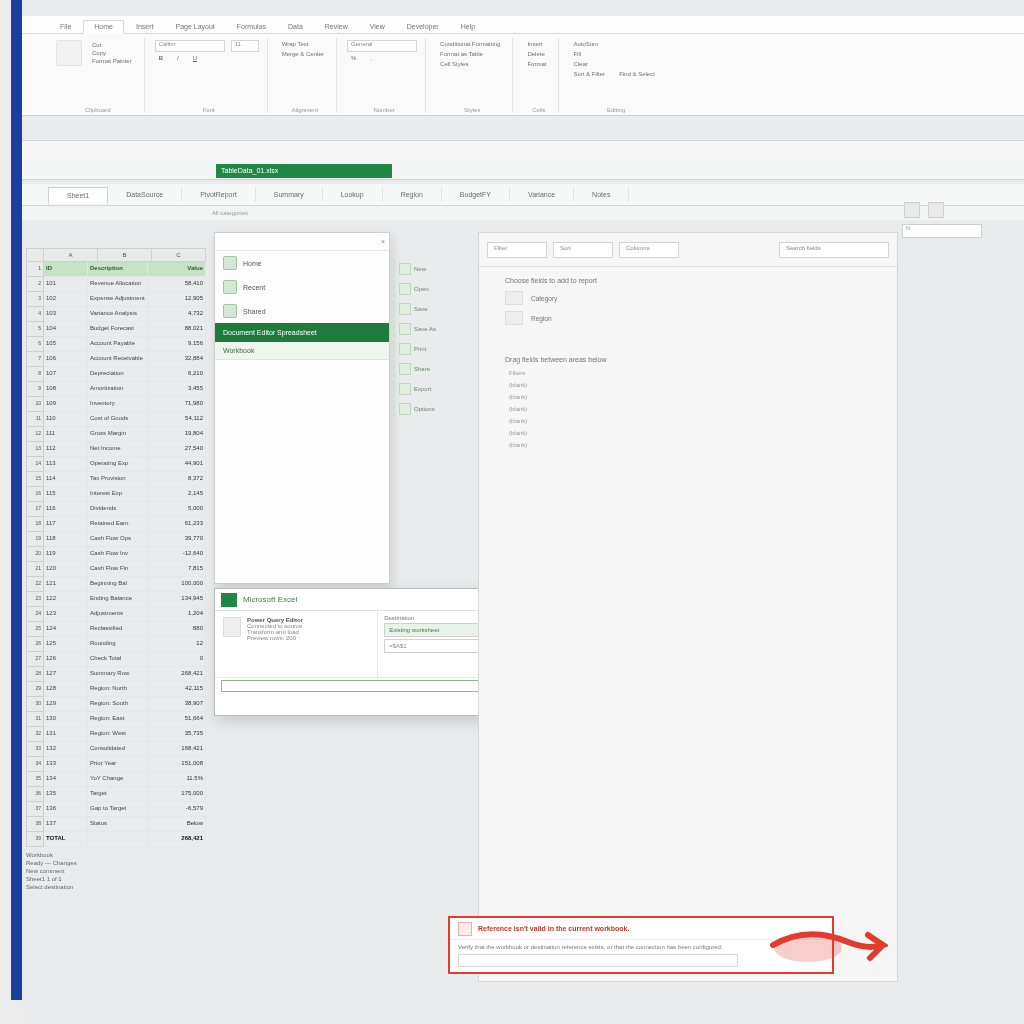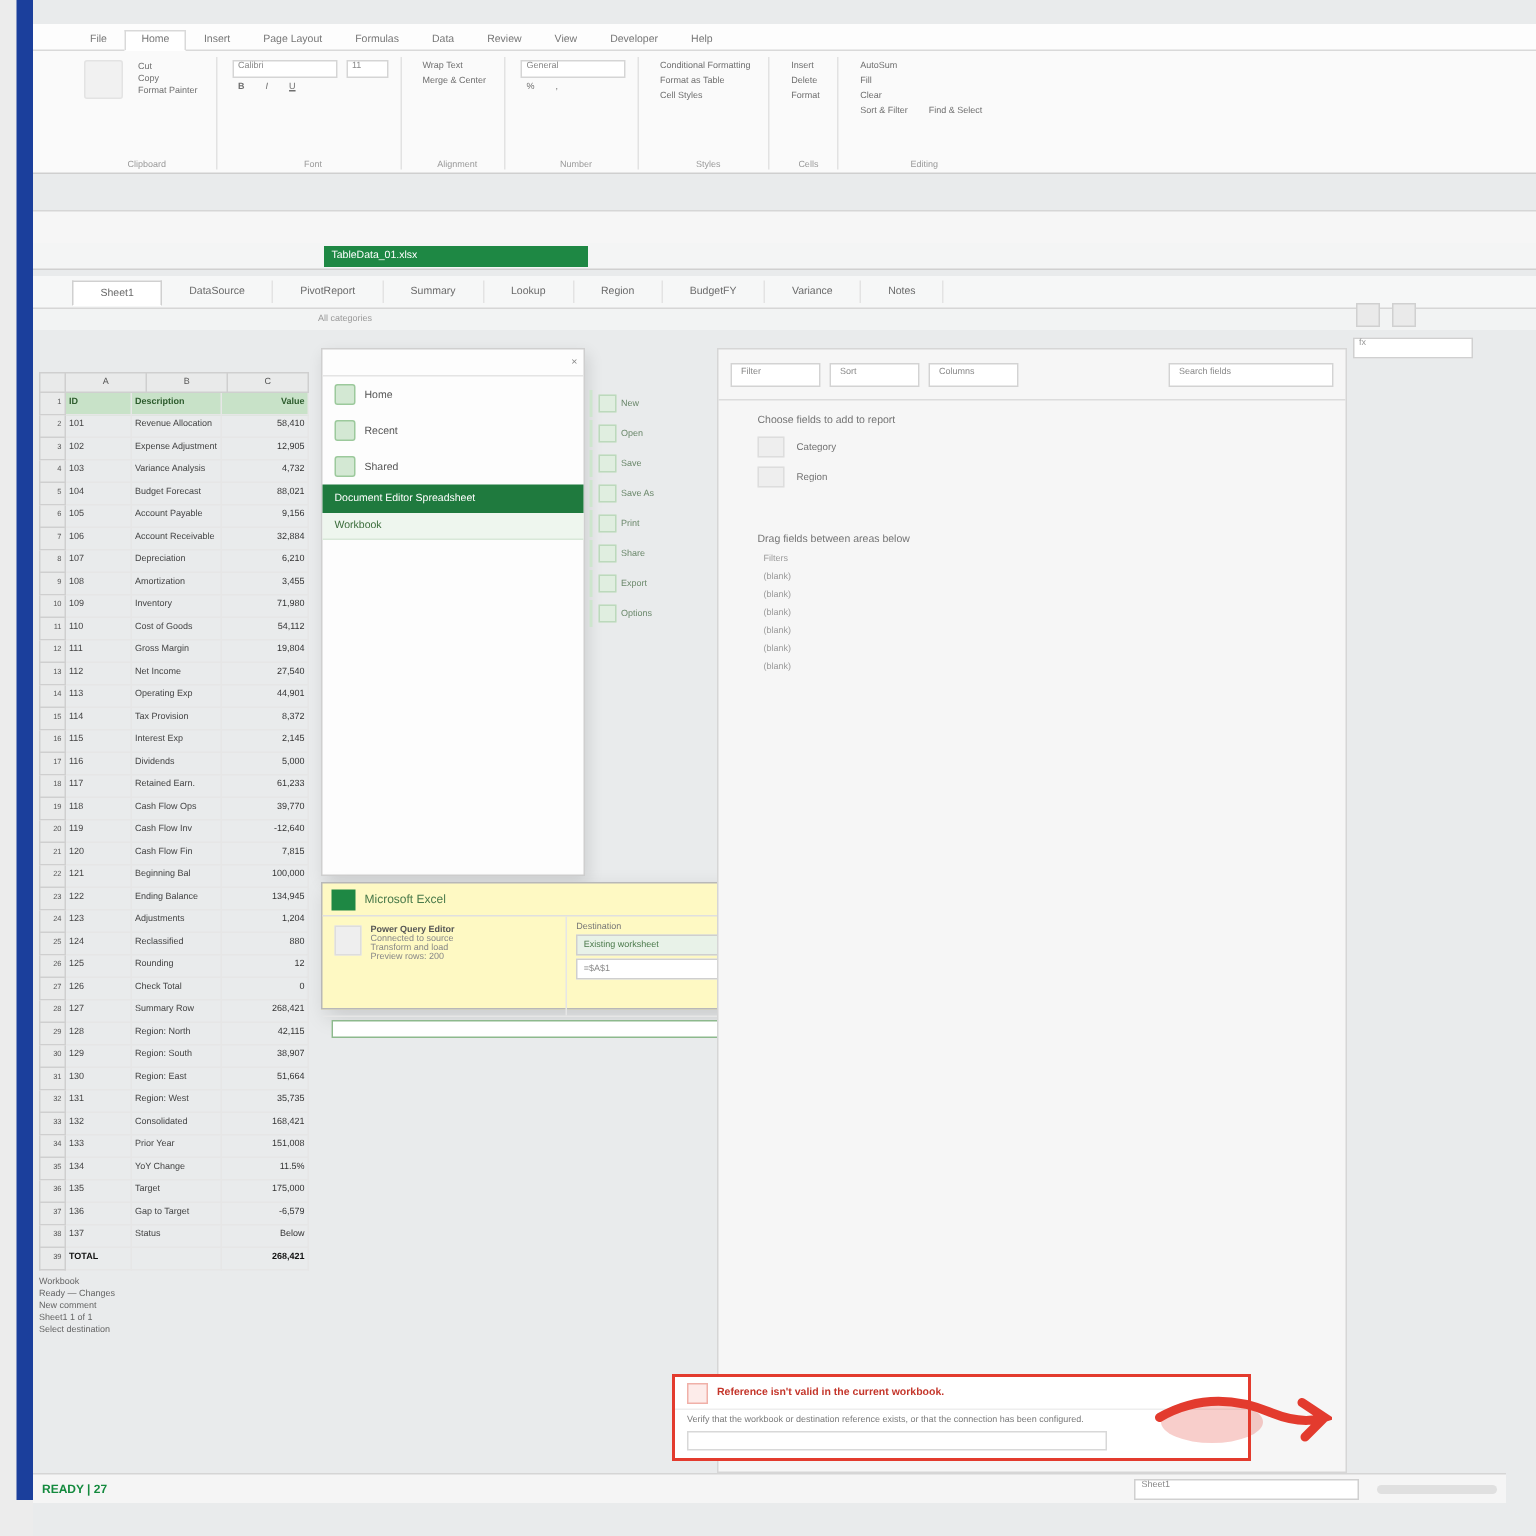--- a/index.html
+++ b/index.html
@@ -61,21 +61,21 @@
 .nav-entry .ico { width:14px; height:14px; background:#d3e8d3; border:1px solid #9cc99c; border-radius:2px;}
 .nav-banner { background:#1f7a3e; color:#fff; font-size:7px; padding:6px 8px;}
 .nav-sub { background:#eef6ee; color:#3c6e3c; font-size:7px; padding:5px 8px; border-bottom:1px solid #d8e8d8;}
 
 
 .rnav { position:absolute; left:393px; top:260px; width:75px;}
 .rnav .ritem { font-size:6px; color:#6b886b; padding:3px 4px; border-left:2px solid #cde5cd; margin-bottom:2px;}
 .rnav .ricon { width:12px; height:12px; background:#e0eee0; display:inline-block; vertical-align:middle; margin-right:3px; border:1px solid #bcd9bc;}
 
 
-.dialog { position:absolute; left:214px; top:588px; width:312px; height:85px; background:#fef9c3; border:1px solid #b8b8b8; box-shadow:3px 5px 14px rgba(0,0,0,.15);}
+.dialog { position:absolute; left:214px; top:588px; width:312px; height:128px; background:#ffffff; border:1px solid #b8b8b8; box-shadow:3px 5px 14px rgba(0,0,0,.15);}
 .dlg-title { height:22px; display:flex; align-items:center; padding:0 6px; border-bottom:1px solid #e0e0e0;}
 .dlg-badge { width:16px; height:14px; background:#1e8844; margin-right:6px;}
 .dlg-title-text { font-size:8px; color:#4a7a4a;}
 .dlg-body { display:flex; height:66px;}
 .dlg-left { flex:1.04; padding:6px 8px; font-size:6px; color:#888; border-right:1px solid #e6e6e6;}
 .dlg-left .icon { width:18px; height:20px; background:#eee; border:1px solid #ddd; float:left; margin-right:6px;}
 .dlg-right { flex:0.96; padding:4px 6px; font-size:6px; color:#777;}
 .dlg-sel { height:14px; border:1px solid #cfcfcf; background:#e8f2e8; font-size:6px; color:#4c7a4c; padding:0 4px; display:flex; align-items:center; margin-top:2px;}
 .dlg-foot { height:16px; border-top:1px solid #e6e6e6; display:flex; align-items:center; gap:4px; padding:0 6px;}
 .dlg-in { flex:1; height:12px; border:1px solid #8db98d; background:#fff;}
@@ -568,19 +568,13 @@
       <div class="err-input"></div>
     </div>
   </div>
   <div class="red-shape">
     <svg viewBox="0 0 120 50">
         <path d="M5 25 Q40 5 80 22 Q100 30 115 25 L100 15 M115 25 L102 38" fill="none" stroke="#e33b2e" stroke-width="6" stroke-linecap="round"></path>
         <ellipse cx="40" cy="28" rx="34" ry="14" fill="rgba(227,59,46,.25)"></ellipse>
       </svg>
   </div>
 
-  <div class="statusbar">
-    <span class="status-left">READY  |  27</span>
-    <span class="status-mid"></span>
-    <span class="status-input">Sheet1</span>
-    <span class="status-zoom"></span>
-  </div>
 </div>
 
 </body></html>

